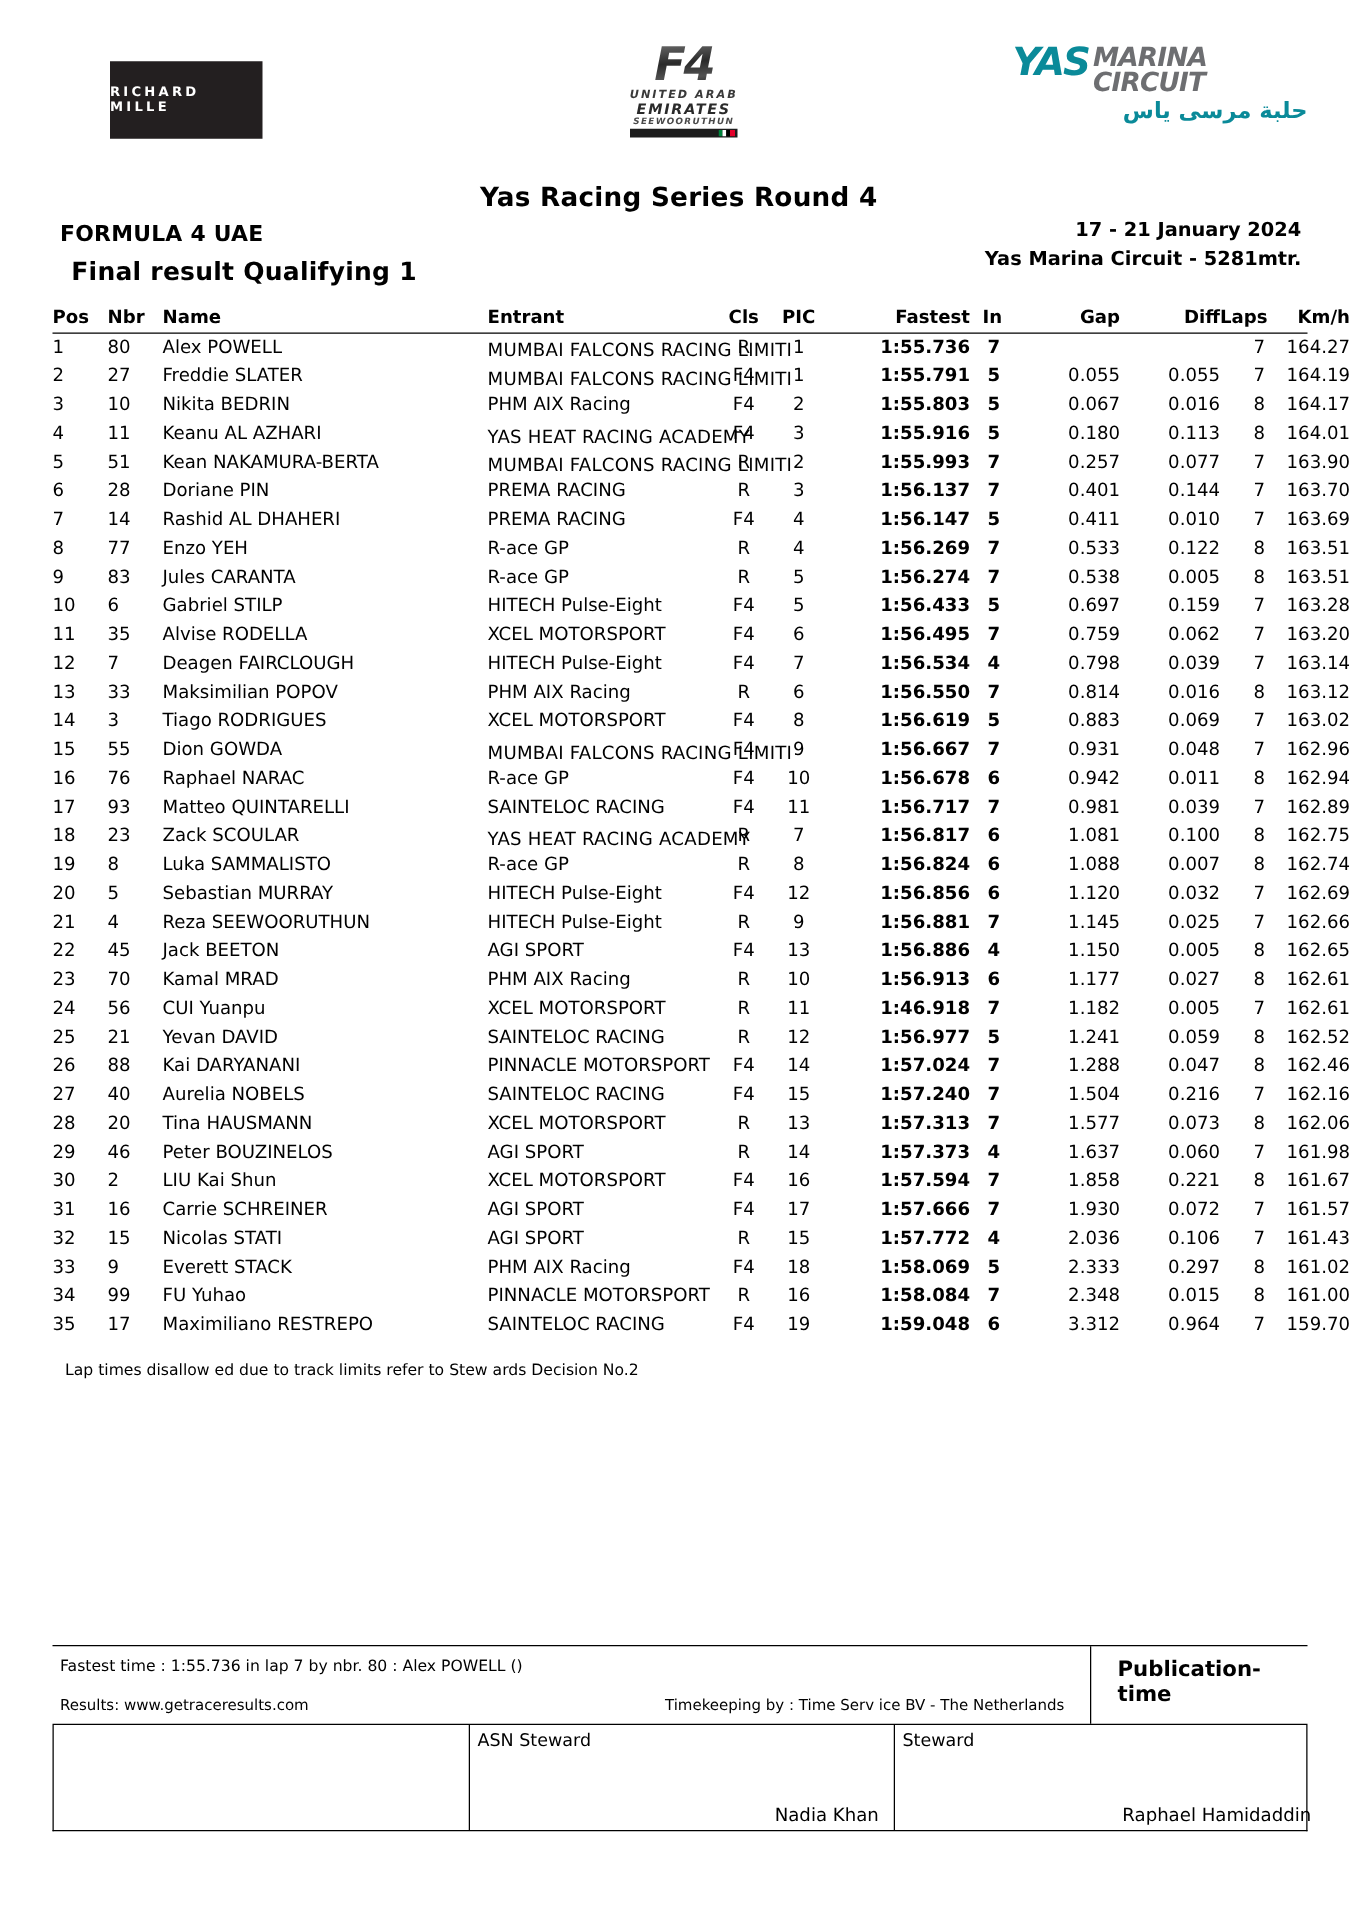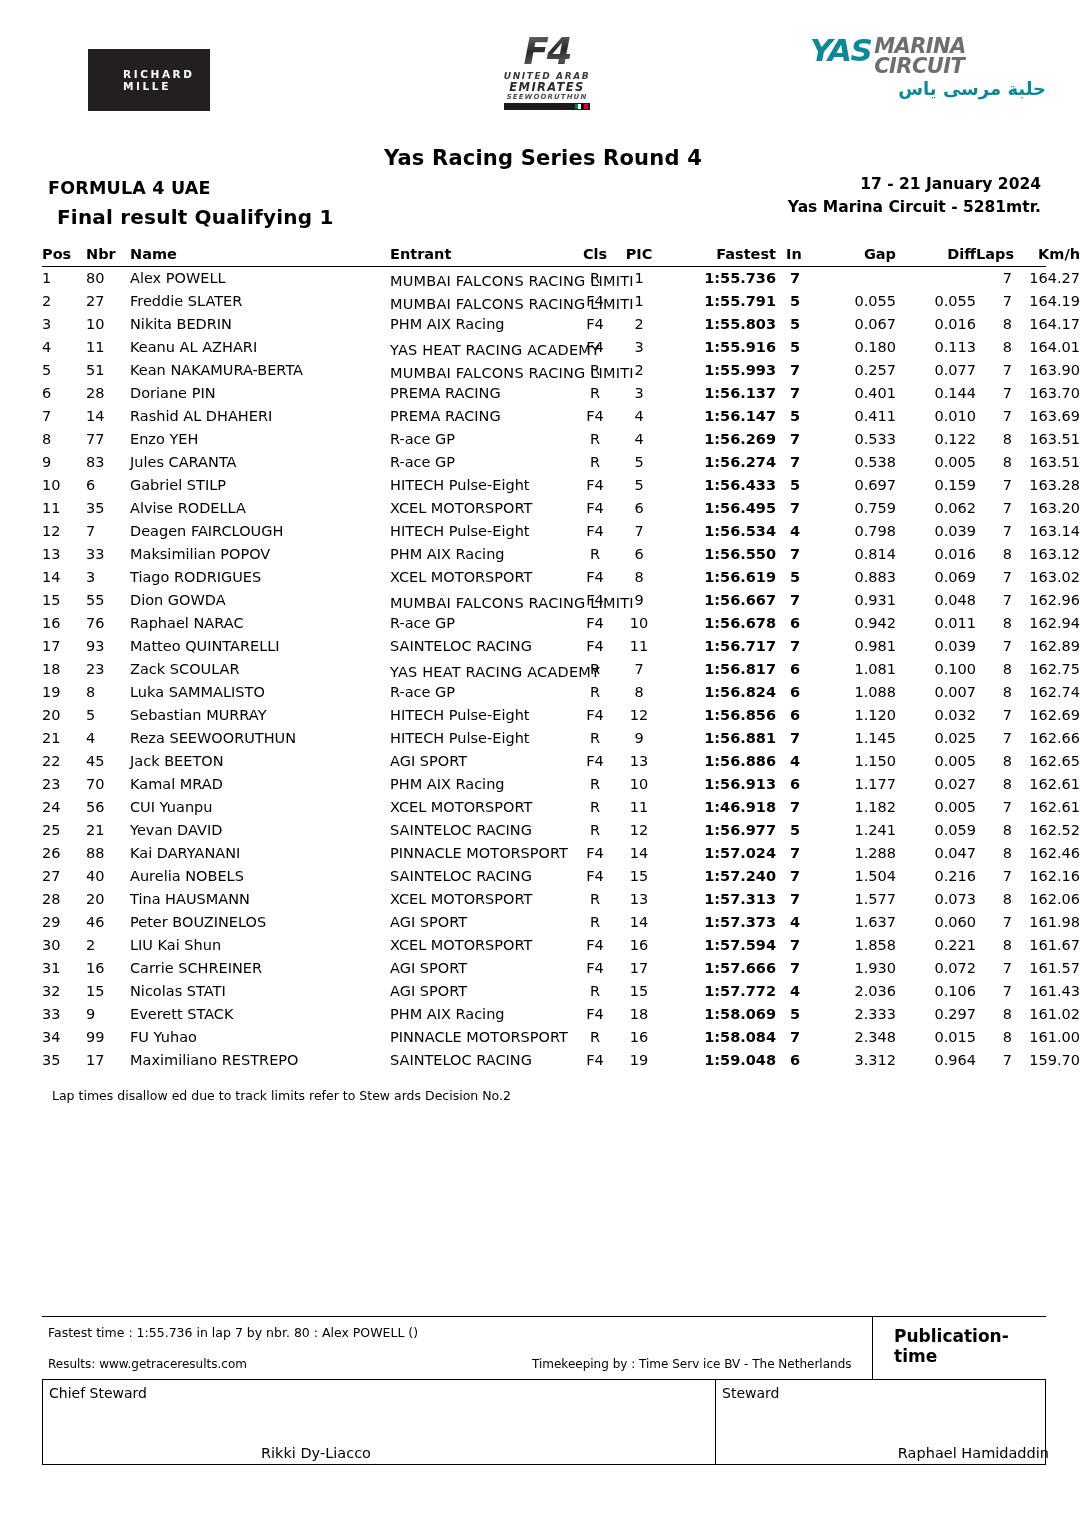--- a/index.html
+++ b/index.html
@@ -16,21 +16,20 @@
   
   .logobar{position:absolute;left:0;top:0;width:1086px;height:130px;}
 
   .rm-logo{
     position:absolute;left:88px;top:49px;width:122px;height:62px;
     background:#231f20;display:flex;align-items:center;justify-content:center;
   }
   .rm-logo span{
     color:#fff;font-size:10.5px;letter-spacing:2.6px;font-weight:700;
     font-family:"DejaVu Sans", sans-serif;
-    padding-left:35px;
   }
 
   .f4-logo{position:absolute;left:495px;top:34px;width:104px;height:78px;
     display:flex;flex-direction:column;align-items:center;}
   .f4-mark{font-size:37px;font-weight:800;font-style:italic;letter-spacing:-2px;
     line-height:36px;
     background:linear-gradient(175deg,#6f6f6f 0%,#2a2a2a 45%,#525252 75%,#1c1c1c 100%);
     -webkit-background-clip:text;background-clip:text;color:transparent;
     font-family:"DejaVu Sans", sans-serif;}
   .f4-l1{font-size:9px;font-weight:700;font-style:italic;letter-spacing:1.6px;color:#3a3a3a;margin-top:1px;}
@@ -689,23 +688,23 @@
   <div class="footer">
     <div class="fl-top"></div>
     <div class="frow1">
       <div class="fastest-time">Fastest time :  1:55.736  in lap  7  by nbr. 80 : Alex POWELL ()</div>
       <div class="results-url">Results: www.getraceresults.com</div>
       <div class="timekeeping">Timekeeping by :  Time Serv ice BV - The Netherlands</div>
       <div class="pub-divider"></div>
       <div class="pub-title">Publication-time</div>
     </div>
     <div class="frow2">
-      <div class="stewcell sc1">
-        <div class="lbl">Chief Steward</div>
-        <div class="sig">Rikki Dy-Liacco</div>
+      <div class="stewcell sc2">
+        <div class="lbl">ASN Steward</div>
+        <div class="sig">Nadia Khan</div>
       </div>
       <div class="stewcell sc3">
         <div class="lbl">Steward</div>
         <div class="sig">Raphael Hamidaddin</div>
       </div>
     </div>
   </div>
 
 </div>
 

